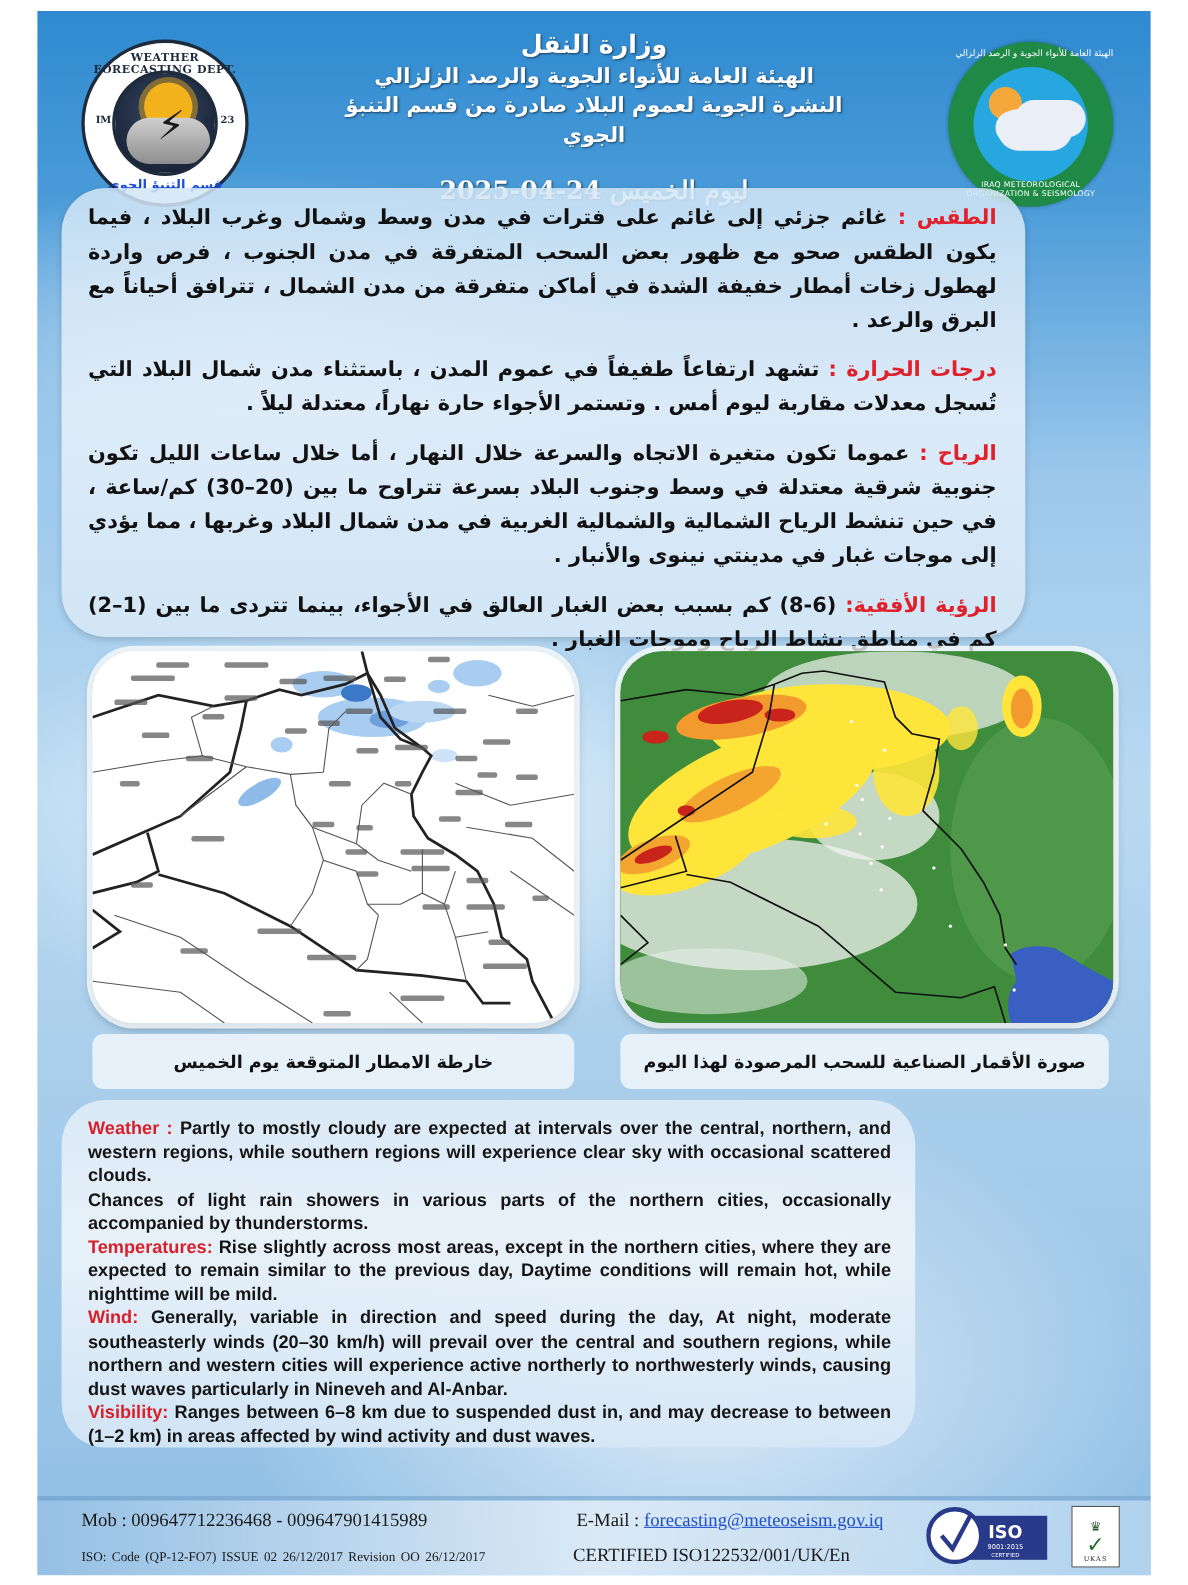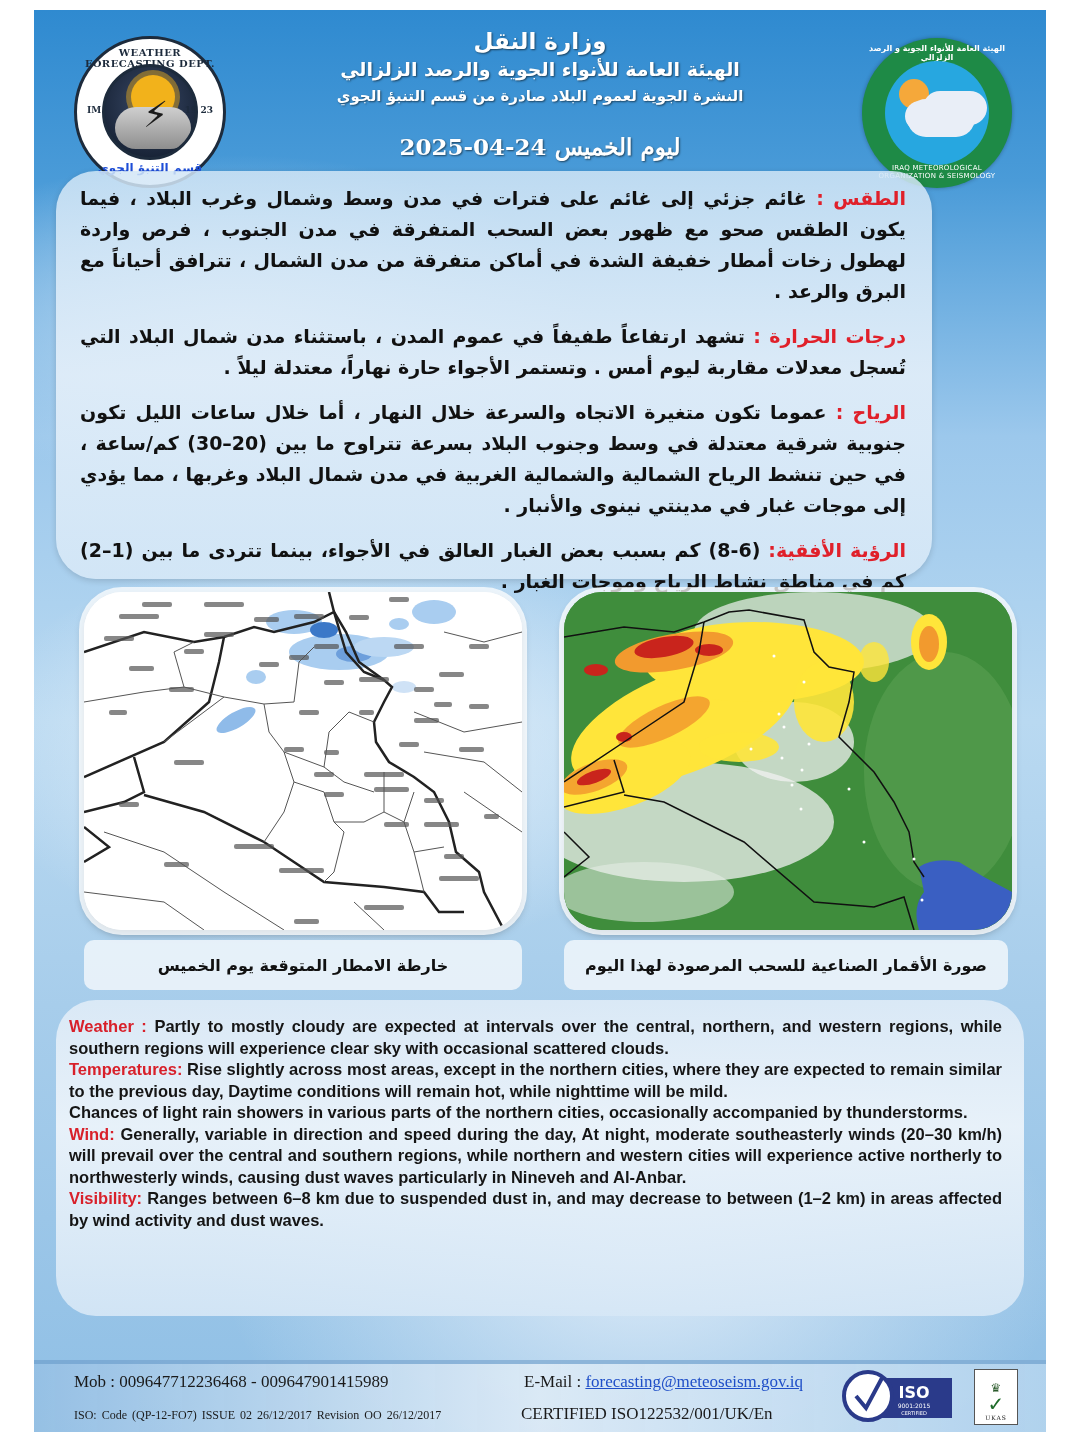--- a/index.html
+++ b/index.html
@@ -14,39 +14,39 @@
       radial-gradient(ellipse 500px 240px at 20% 22%, rgba(200,224,244,0.8), rgba(200,224,244,0) 70%),
       linear-gradient(180deg, #2f8ad0 0%, #4a9bd8 12%, #9cc8ec 30%, #b9d9f1 50%, #a7cdeb 70%, #8fbfe5 100%);
     overflow: hidden;
   }
 
   
   .header { position: absolute; left: 0; top: 0; width: 1012px; height: 175px; }
   .header-text { position: absolute; left: 250px; width: 512px; top: 16px; text-align: center; direction: rtl; color: #ffffff; text-shadow: 1px 1px 2px rgba(0,0,0,0.55); font-weight: bold; }
   .h-ministry { font-size: 23px; line-height: 30px; }
   .h-org { font-size: 19px; line-height: 27px; }
-  .h-bulletin { font-size: 15px; line-height: 27px; }
+  .h-bulletin { font-size: 19px; line-height: 27px; }
   .h-date { font-family: "DejaVu Serif", "Liberation Serif", serif; font-size: 23px; line-height: 34px; margin-top: 20px; }
 
   .logo-left { position: absolute; left: 40px; top: 26px; width: 152px; height: 152px; border-radius: 50%; background: #ffffff; border: 3px solid #1d2b3c; display: flex; align-items: center; justify-content: center; }
   .logo-left .ring-text { position: absolute; top: 8px; left: 0; width: 100%; text-align: center; font-family: "DejaVu Serif", serif; font-size: 10px; font-weight: bold; color: #1d2b3c; letter-spacing: 0.5px; }
   .logo-left .inner { width: 96px; height: 96px; border-radius: 50%; background: radial-gradient(circle at 50% 40%, #3a4a68, #0e1828); border: 3px solid #1d2b3c; position: relative; overflow: hidden; }
   .logo-left .sun { position: absolute; left: 26px; top: 8px; width: 44px; height: 44px; border-radius: 50%; background: #f2b21b; box-shadow: 0 0 0 5px rgba(242,178,27,0.45); }
   .logo-left .cloud { position: absolute; left: 10px; top: 40px; width: 76px; height: 42px; border-radius: 22px; background: linear-gradient(180deg,#cfcfcf,#8e8e8e); }
   .logo-left .bolt { position: absolute; left: 38px; top: 30px; font-size: 36px; color: #1a1a1a; line-height: 1; }
   .logo-left .side-l, .logo-left .side-r { position: absolute; top: 66px; font-family: "DejaVu Serif", serif; font-size: 9px; font-weight: bold; color: #1d2b3c; line-height: 10px; text-align: center; }
   .logo-left .side-l { left: 10px; }
   .logo-left .side-r { right: 10px; }
   .logo-left .bottom-text { position: absolute; bottom: 10px; width: 100%; text-align: center; direction: rtl; font-size: 12px; font-weight: bold; color: #1d4ed8; }
 
   .logo-right { position: absolute; left: 828px; top: 28px; width: 150px; height: 150px; border-radius: 50%; background: #1e8a46; display: flex; align-items: center; justify-content: center; box-shadow: 0 0 4px rgba(0,0,0,0.3); }
   .logo-right .inner { width: 104px; height: 104px; border-radius: 50%; background: #27a7e0; position: relative; overflow: hidden; }
   .logo-right .sun { position: absolute; left: 14px; top: 18px; width: 30px; height: 30px; border-radius: 50%; background: #f5a83a; }
   .logo-right .cloud { position: absolute; left: 22px; top: 38px; width: 68px; height: 38px; border-radius: 20px; background: #e9eef7; box-shadow: 14px -10px 0 -2px #e9eef7, -6px -2px 0 -4px #e9eef7; }
-  .logo-right .ring-ar { position: absolute; top: 6px; width: 100%; text-align: center; direction: rtl; font-size: 8px; color: #ffffff; font-weight: bold; }
+  .logo-right .ring-ar { position: absolute; top: 6px; width: 100%; direction: rtl; font-size: 8px; color: #ffffff; }
   .logo-right .ring-en { position: absolute; bottom: 8px; width: 100%; text-align: center; font-size: 7px; font-weight: normal; color: #ffffff; letter-spacing: 0.3px; }
 
   
   .ar-box {
     position: absolute; left: 22px; top: 161px; width: 876px; height: 408px;
     border-radius: 40px;
     background: linear-gradient(180deg, rgba(210,230,246,0.85) 0%, rgba(226,238,249,0.92) 50%, rgba(214,232,247,0.9) 100%);
     box-shadow: 0 2px 6px rgba(0,0,0,0.15);
     direction: rtl; padding: 12px 26px 0 24px;
   }
@@ -58,24 +58,24 @@
   .map-rain { left: 50px; width: 438px; background: #ffffff; }
   .map-sat { left: 530px; width: 448px; background: #3d8a3a; }
   .map svg { display: block; }
 
   .caption { position: absolute; top: 930px; height: 50px; border-radius: 10px; background: rgba(236,244,251,0.9); display: flex; align-items: center; justify-content: center; direction: rtl; font-size: 16px; font-weight: bold; color: #111111; }
   .cap-rain { left: 50px; width: 438px; }
   .cap-sat { left: 530px; width: 444px; }
 
   
   .en-box {
-    position: absolute; left: 22px; top: 990px; width: 968px; height: 316px;
+    position: absolute; left: 22px; top: 990px; width: 776px; height: 316px;
     border-radius: 40px;
     background: linear-gradient(180deg, rgba(222,235,247,0.92) 0%, rgba(235,243,250,0.95) 40%, rgba(214,231,246,0.92) 100%);
-    padding: 16px 22px 0 13px;
+    padding: 16px 22px 0 24px;
   }
   .en-para { font-family: "Liberation Sans", sans-serif; font-size: 16.5px; font-weight: bold; color: #151515; line-height: 21.5px; text-align: justify; }
   .en-para .lbl { color: #d8202a; }
 
   
   .footer { position: absolute; left: 0; top: 1350px; width: 1012px; height: 72px; background: linear-gradient(90deg, rgba(150,192,228,0.9), rgba(220,234,246,0.95) 50%, rgba(180,212,238,0.9)); border-top: 4px solid rgba(110,160,205,0.7); }
   .f-mob { position: absolute; left: 40px; top: 8px; font-family: "Liberation Serif", serif; font-size: 17px; color: #1a1a1a; }
   .f-iso { position: absolute; left: 40px; top: 44px; font-family: "Liberation Serif", serif; font-size: 12px; color: #1a1a1a; word-spacing: 2px; }
   .f-mail { position: absolute; left: 490px; top: 8px; font-family: "Liberation Serif", serif; font-size: 17px; color: #1a1a1a; }
   .f-mail a { color: #1f4fc8; text-decoration: underline; }
@@ -301,24 +301,24 @@
   </div>
 
   <div class="caption cap-rain">خارطة الامطار المتوقعة يوم الخميس</div>
   <div class="caption cap-sat">صورة الأقمار الصناعية للسحب المرصودة لهذا اليوم</div>
 
   <div class="en-box">
     <p class="en-para">
       <span class="lbl">Weather :</span><span> Partly to mostly cloudy are expected at intervals over the central, northern, and western regions, while southern regions will experience clear sky with occasional scattered clouds.</span>
     </p>
     <p class="en-para">
+      <span>Chances of light rain showers in various parts of the northern cities, occasionally accompanied by thunderstorms.</span>
+    </p>
+    <p class="en-para">
       <span class="lbl">Temperatures:</span><span> Rise slightly across most areas, except in the northern cities, where they are expected to remain similar to the previous day, Daytime conditions will remain hot, while nighttime will be mild.</span>
-    </p>
-    <p class="en-para">
-      <span>Chances of light rain showers in various parts of the northern cities, occasionally accompanied by thunderstorms.</span>
     </p>
     <p class="en-para">
       <span class="lbl">Wind:</span><span> Generally, variable in direction and speed during the day, At night, moderate southeasterly winds (20–30 km/h) will prevail over the central and southern regions, while northern and western cities will experience active northerly to northwesterly winds, causing dust waves particularly in Nineveh and Al-Anbar.</span>
     </p>
     <p class="en-para">
       <span class="lbl">Visibility:</span><span> Ranges between 6–8 km due to suspended dust in, and may decrease to between (1–2 km) in areas affected by wind activity and dust waves.</span>
     </p>
   </div>
 
   <div class="footer">

